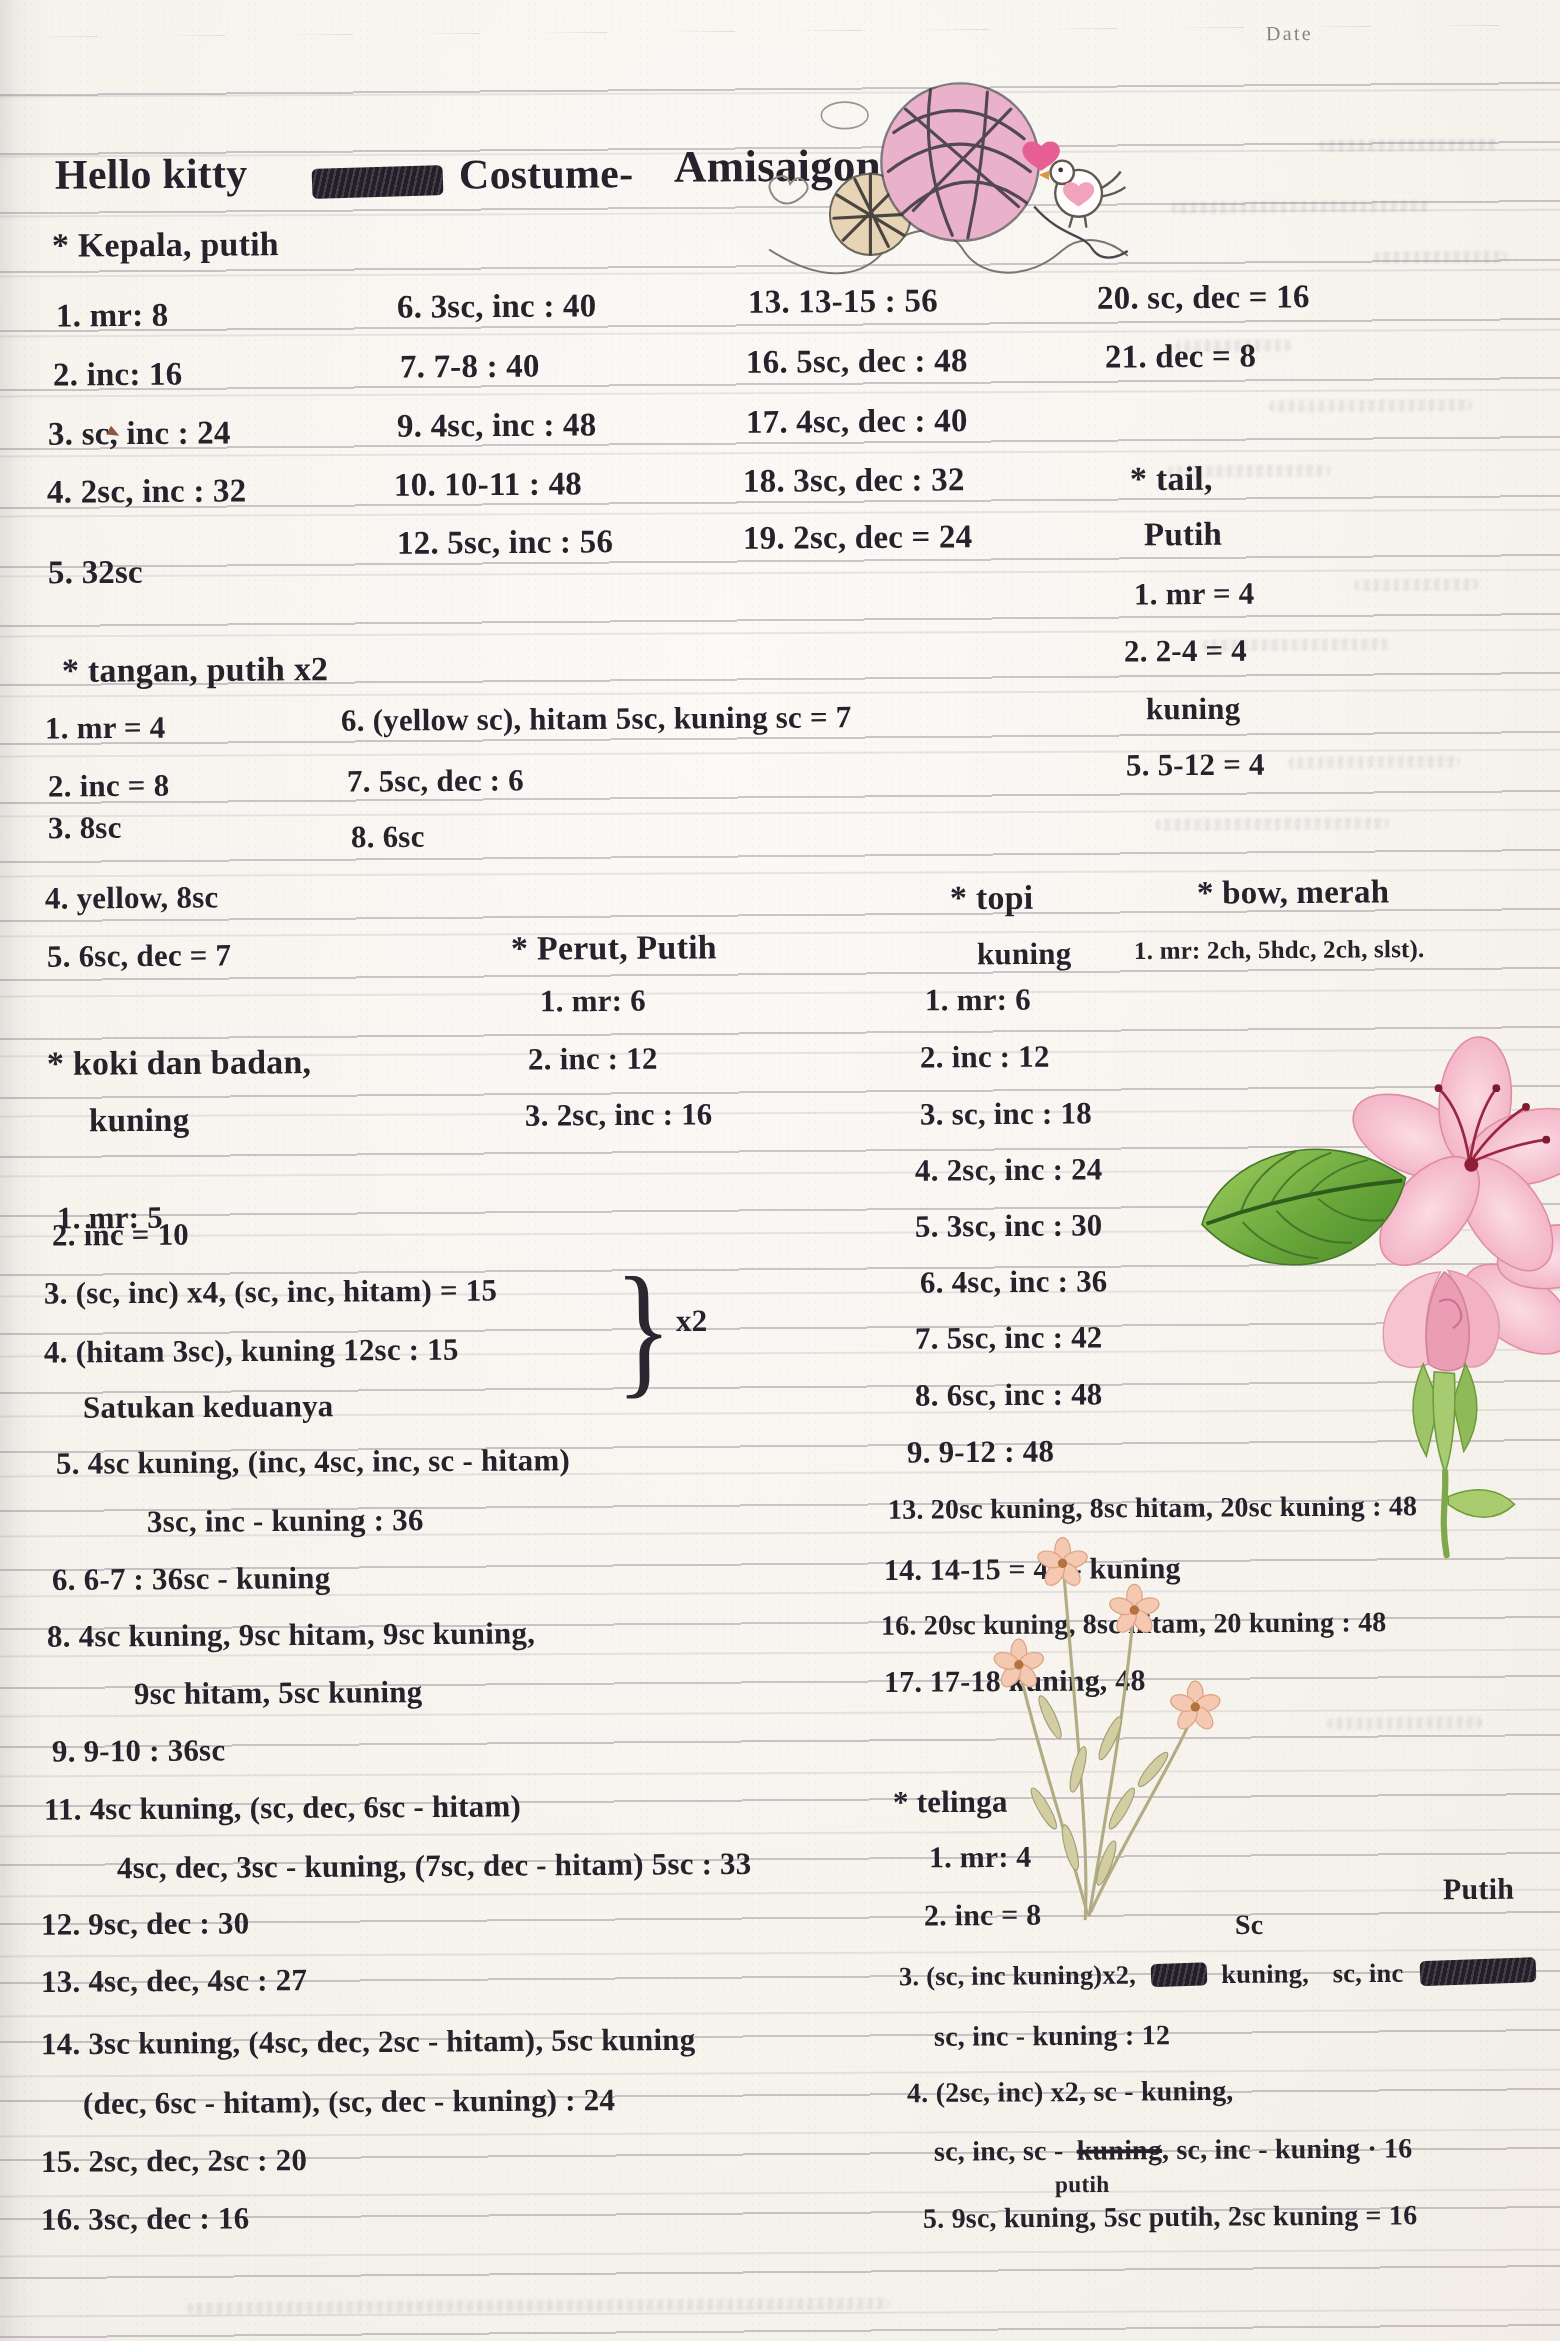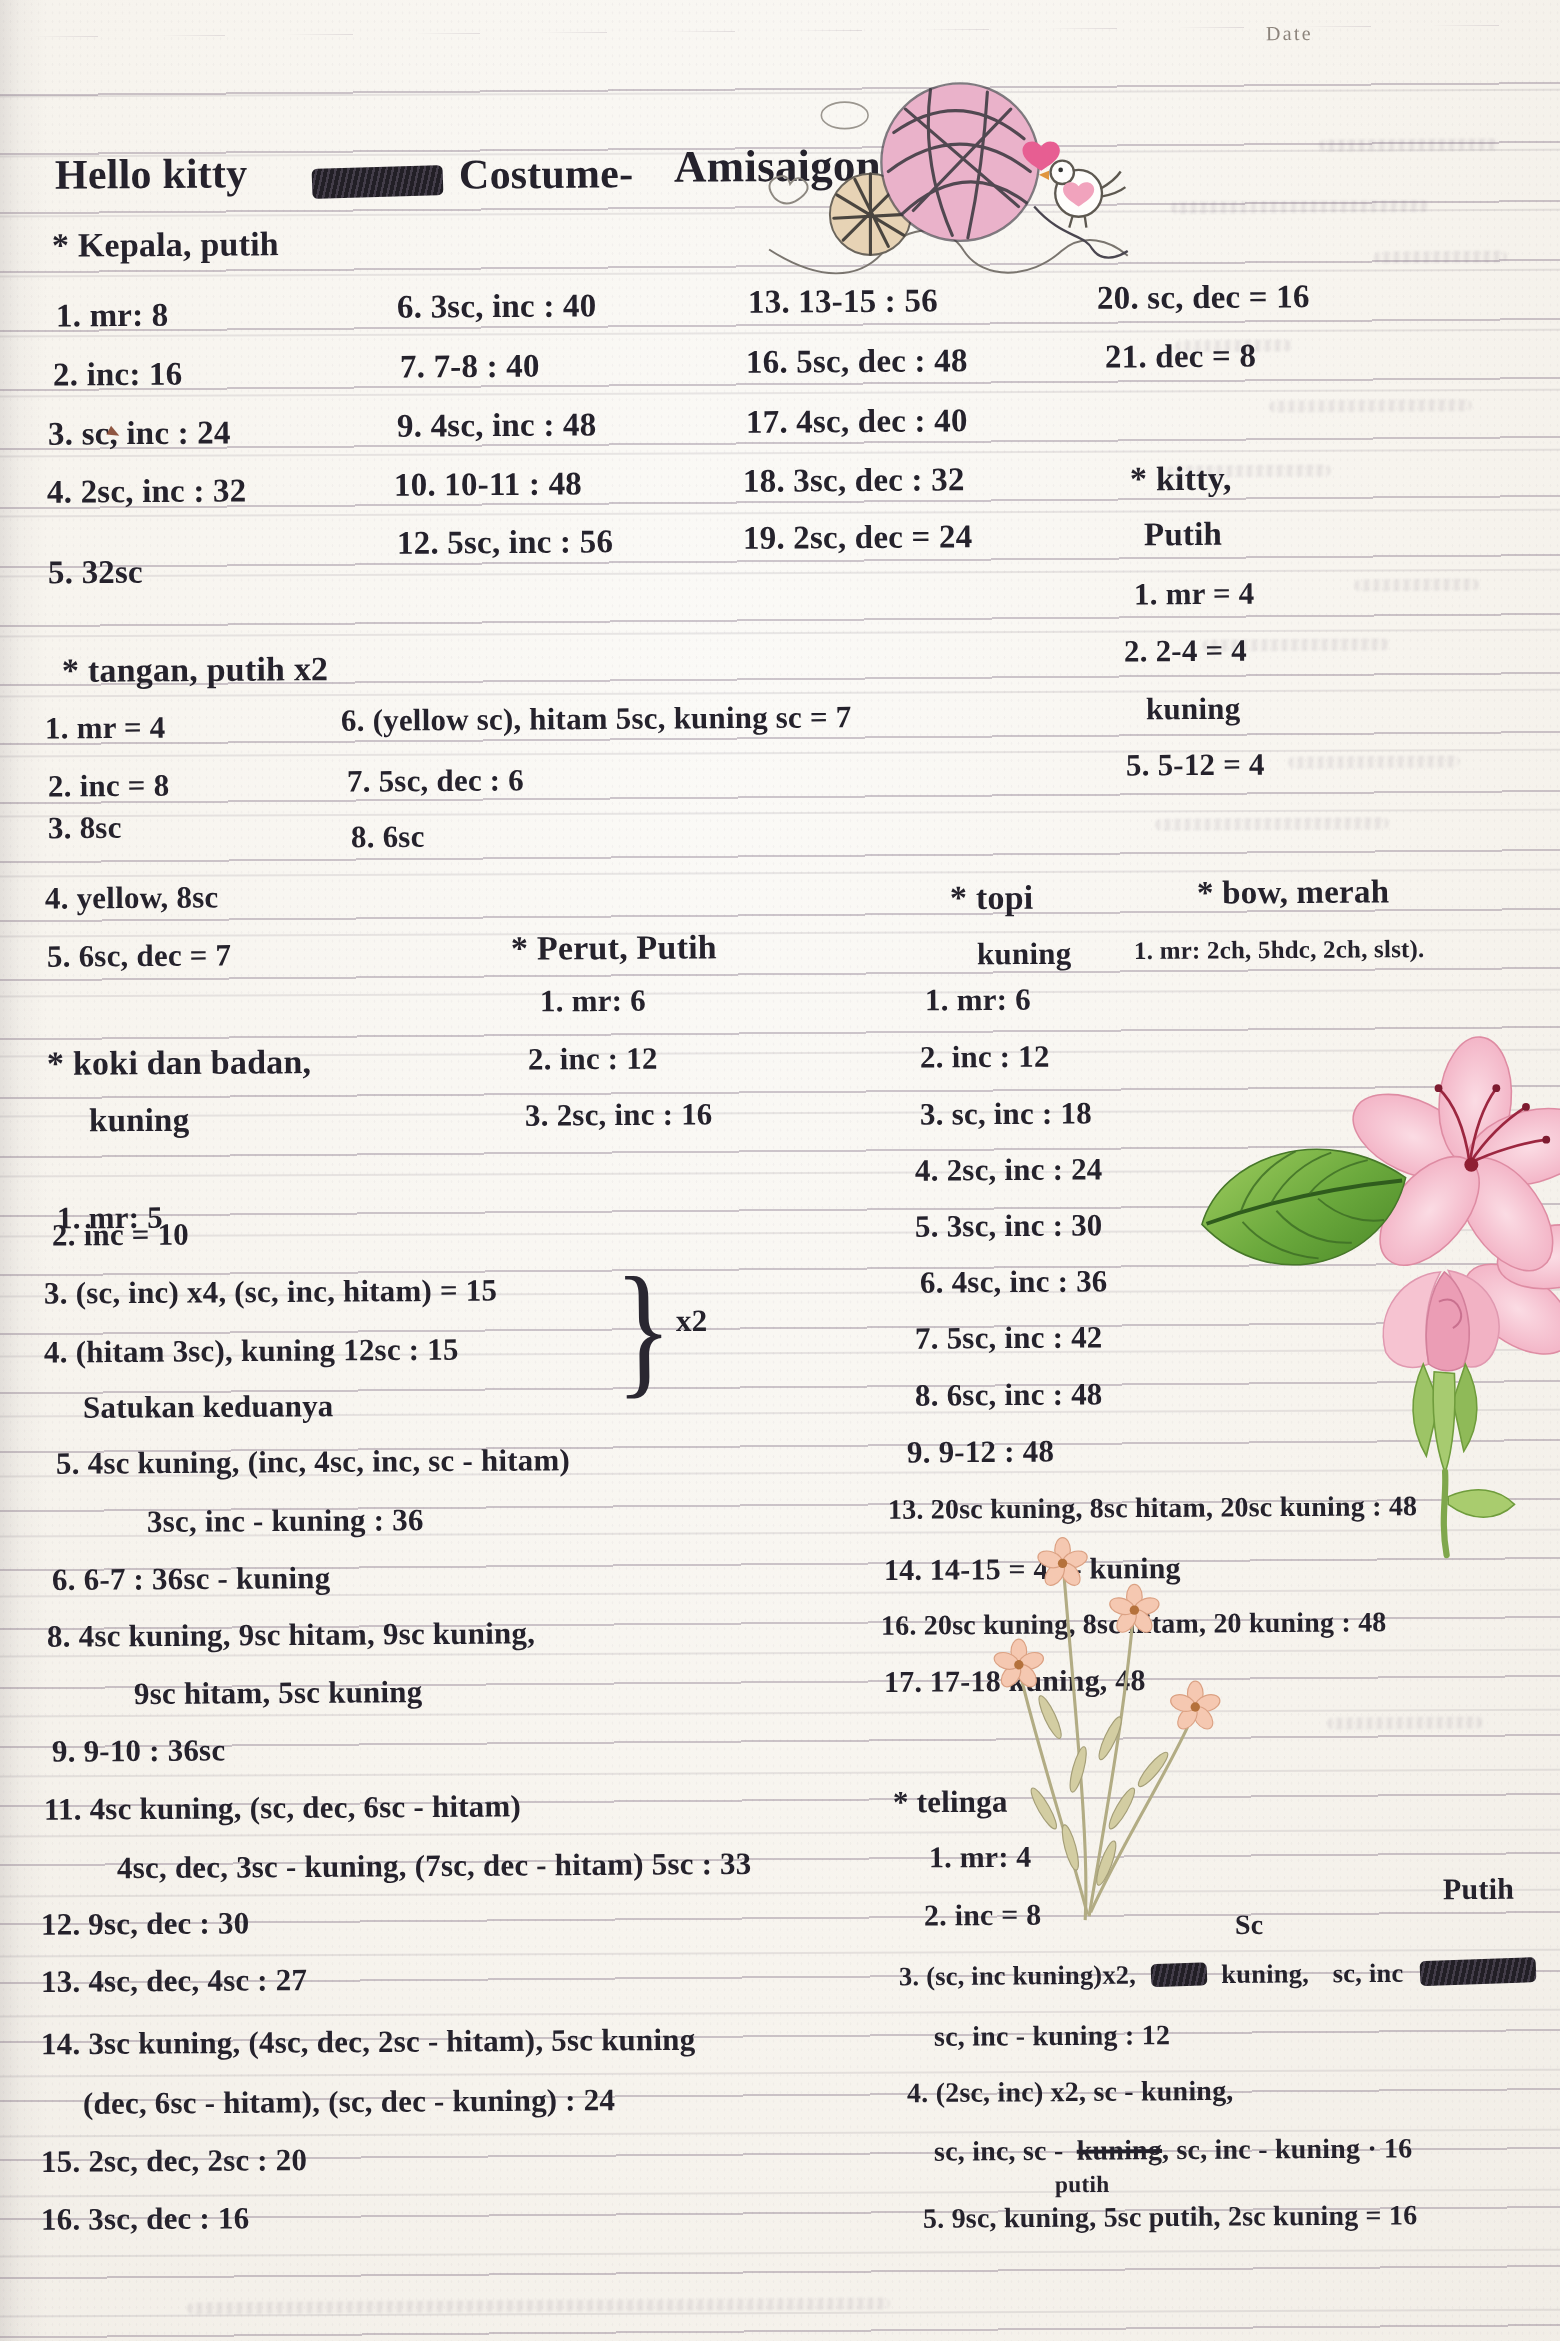--- a/index.html
+++ b/index.html
@@ -126,21 +126,21 @@
   <div class="hw fs42" style="left:748px;top:285px">13. 13-15 : 56</div>
   <div class="hw fs42" style="left:746px;top:345px">16. 5sc, dec : 48</div>
   <div class="hw fs42" style="left:746px;top:405px">17. 4sc, dec : 40</div>
   <div class="hw fs42" style="left:743px;top:464px">18. 3sc, dec : 32</div>
   <div class="hw fs42" style="left:743px;top:521px">19. 2sc, dec = 24</div>
   <div class="hw fs42" style="left:1097px;top:281px">20. sc, dec = 16</div>
   <div class="hw fs42" style="left:1105px;top:340px">21. dec = 8</div>
 
   <div class="arrow" style="left:108px;top:428px"></div>
 
-  <div class="hw fs44" style="left:1130px;top:462px">* kitty,</div>
+  <div class="hw fs44" style="left:1130px;top:462px">* tail,</div>
   <div class="hw fs42" style="left:1144px;top:518px">Putih</div>
   <div class="hw fs40" style="left:1134px;top:578px">1. mr = 4</div>
   <div class="hw fs40" style="left:1124px;top:635px">2. 2-4 = 4</div>
   <div class="hw fs40" style="left:1146px;top:693px">kuning</div>
   <div class="hw fs40" style="left:1126px;top:749px">5. 5-12 = 4</div>
 
   <div class="hw fs44" style="left:62px;top:653px">* tangan, putih x2</div>
   <div class="hw fs40" style="left:45px;top:712px">1. mr = 4</div>
   <div class="hw fs40" style="left:48px;top:770px">2. inc = 8</div>
   <div class="hw fs40" style="left:48px;top:812px">3. 8sc</div>

